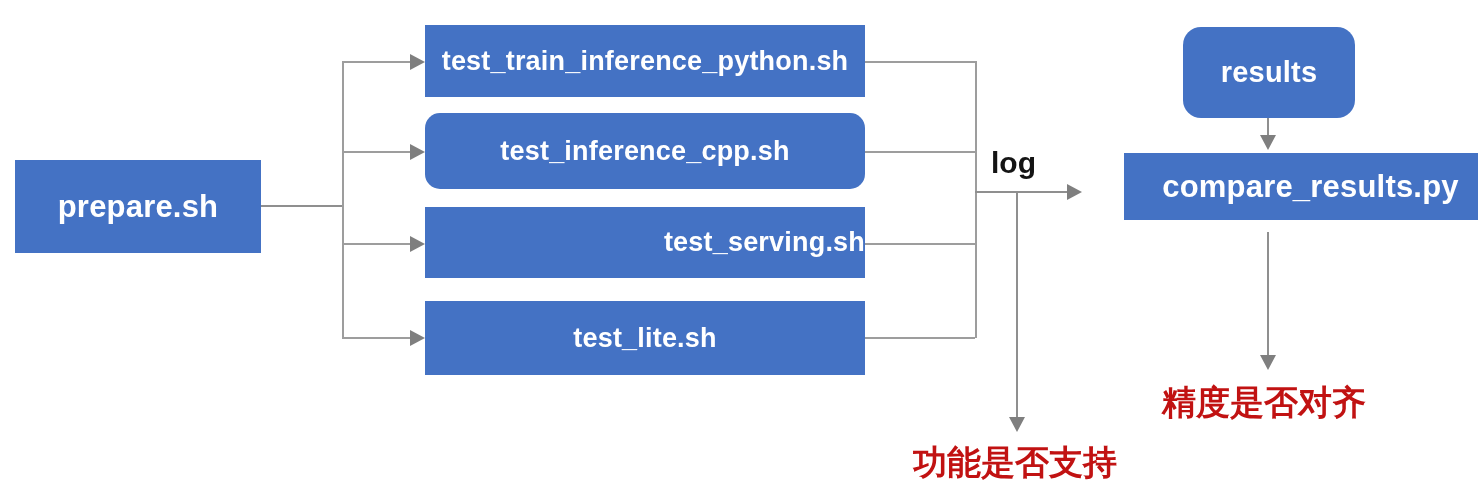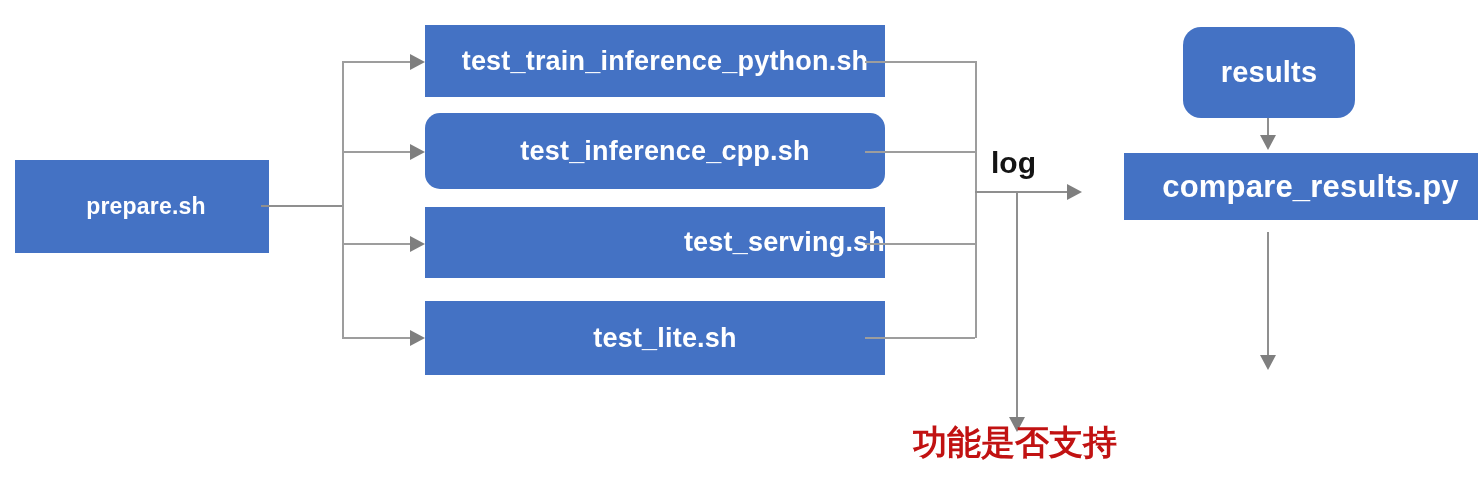--- a/index.html
+++ b/index.html
@@ -20,22 +20,22 @@
     position: absolute;
     background: #4472C4;
     color: #ffffff;
     font-weight: bold;
     display: flex;
     align-items: center;
     justify-content: center;
     text-align: center;
     letter-spacing: 0.2px;
   }
-  .node-prepare   { left: 15px;   top: 160px; width: 246px; height: 93px; font-size: 23px; padding-left: 8px; }
-  .node-test      { left: 425px;  width: 440px; font-size: 27px; padding-left: 20px; }
+  .node-prepare   { left: 15px;   top: 160px; width: 246px; height: 93px; font-size: 31px; }
+  .node-test      { left: 425px;  width: 440px; font-size: 27px; }
   .node-test-1    { top: 25px;  height: 72px; }
   .node-test-2    { top: 113px; height: 76px; border-radius: 15px; }
   .node-test-3    { top: 207px; height: 71px; justify-content: flex-end; }
   .node-test-4    { top: 301px; height: 74px; }
   .node-compare   { left: 1124px; top: 153px; width: 373px; height: 67px; font-size: 31px; }
   .node-results   { left: 1183px; top: 27px;  width: 172px; height: 91px; font-size: 29px; border-radius: 18px; }
   
   .hline, .vline { position: absolute; background: #8f8f8f; }
   .thin  { background: #9d9d9d; }
   .hline { height: 2px; }
@@ -128,15 +128,16 @@
   <div class="arrow-down" style="left:1009px; top:417px;"></div>
 
   <div class="vline" style="left:1267px; top:118px; height:19px;"></div>
   <div class="arrow-down" style="left:1260px; top:135px;"></div>
 
   <div class="vline" style="left:1267px; top:232px; height:125px;"></div>
   <div class="arrow-down" style="left:1260px; top:355px;"></div>
 
   <div class="edge-label" style="left:991px; top:146px;">log</div>
 
-  <div class="annotation" style="left:913px; top:420px;">功能是否支持</div>
+  <div class="annotation" style="left:913px; top:440px;">功能是否支持</div>
+  <div class="annotation" style="left:1162px; top:380px;">精度是否对齐</div>
 
 </div>
 
 </body></html>

